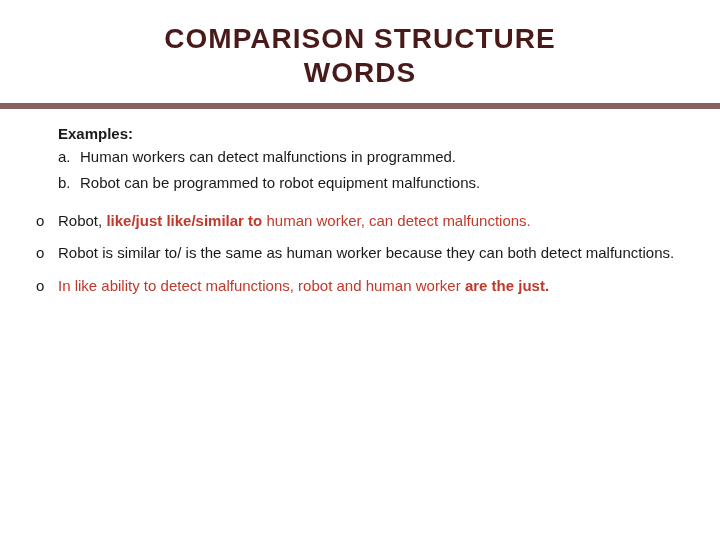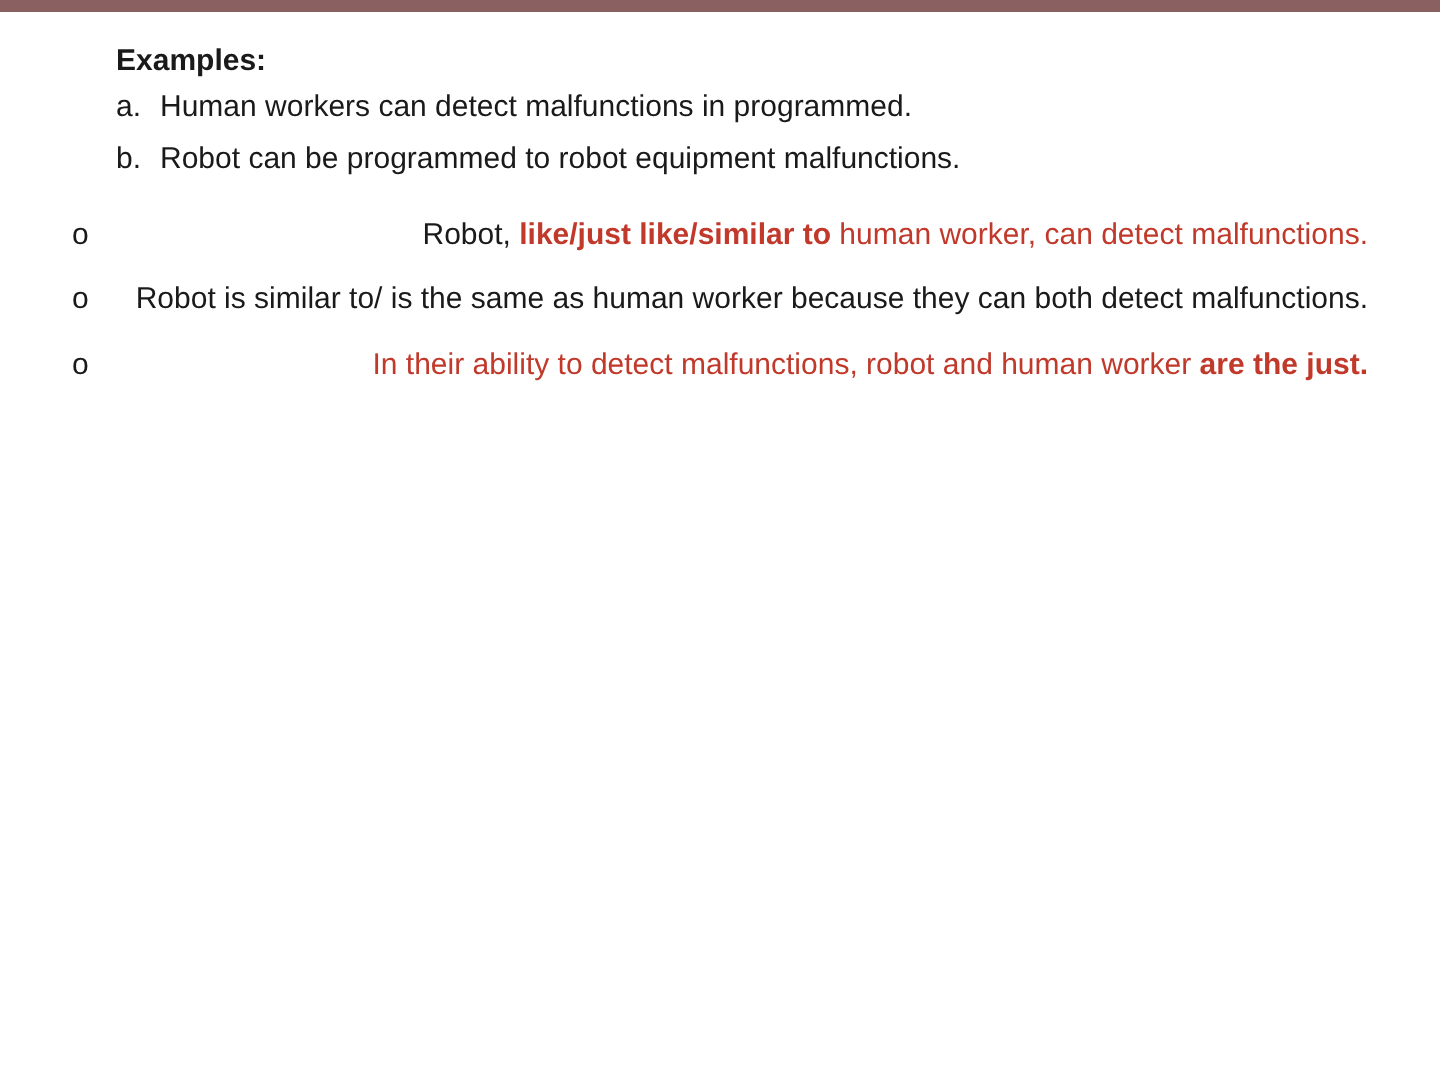--- a/index.html
+++ b/index.html
@@ -92,41 +92,46 @@
     }
 
     .bullet {
       min-width: 22px;
       color: #1a1a1a;
       font-size: 15px;
     }
 
     .comp-text {
       flex: 1;
-      text-align: right;
     }
 
     .bold-colored {
       font-weight: bold;
       color: #c0392b;
     }
 
     .bold-black {
       font-weight: normal;
       color: #1a1a1a;
     }
 
     .normal-colored {
       color: #c0392b;
     }
   </style>
 </head>
 <body>
 
 <div class="page">
+  <div class="header">
+    <div class="header-title">
+      <span>COMPARISON STRUCTURE</span><br>
+      <span>WORDS</span>
+    </div>
+  </div>
   <div class="accent-bar"></div>
 
   <div class="content">
     <div class="examples-section">
       <div class="examples-label">Examples:</div>
 
       <div class="example-item">
         <span class="example-letter">a.</span>
         <span class="example-text">Human workers can detect malfunctions in programmed.</span>
       </div>
@@ -149,19 +154,19 @@
       <div class="comparison-item">
         <span class="bullet">o</span>
         <span class="comp-text">
           <span>Robot </span><span class="bold-black">is similar to/ is the same as</span><span> human worker because they can both detect malfunctions.</span>
         </span>
       </div>
 
       <div class="comparison-item">
         <span class="bullet">o</span>
         <span class="comp-text">
-          <span class="normal-colored">In their ability to detect malfunctions, robot and human worker </span><span class="bold-colored">are the just.</span>
+          <span class="normal-colored">In like ability to detect malfunctions, robot and human worker </span><span class="bold-colored">are the just.</span>
         </span>
       </div>
 
     </div>
   </div>
 </div>
 
 </body></html>

